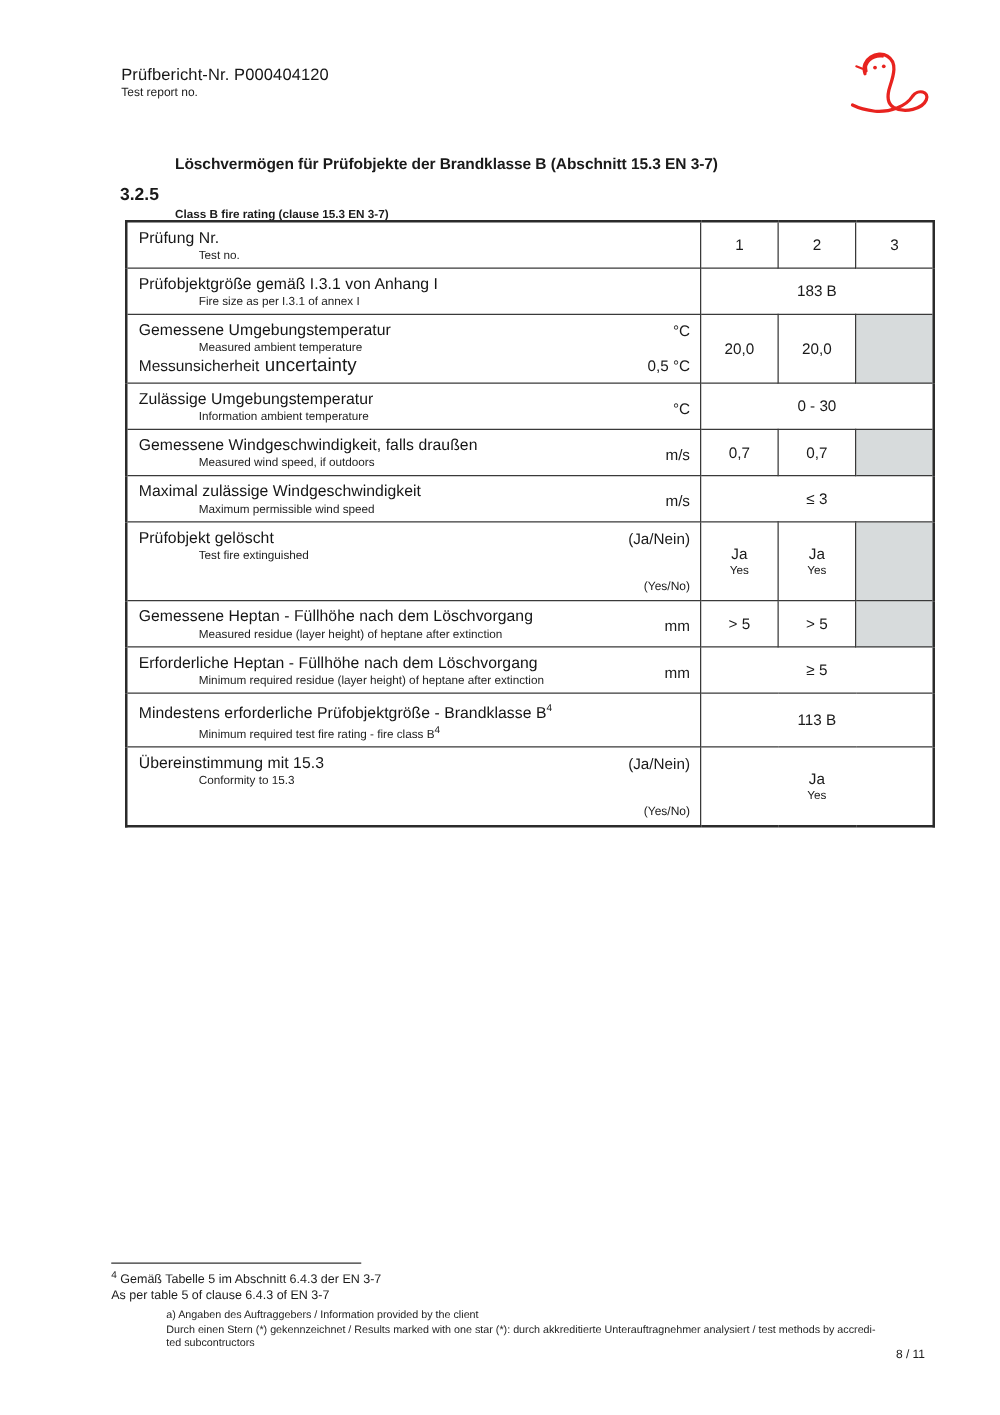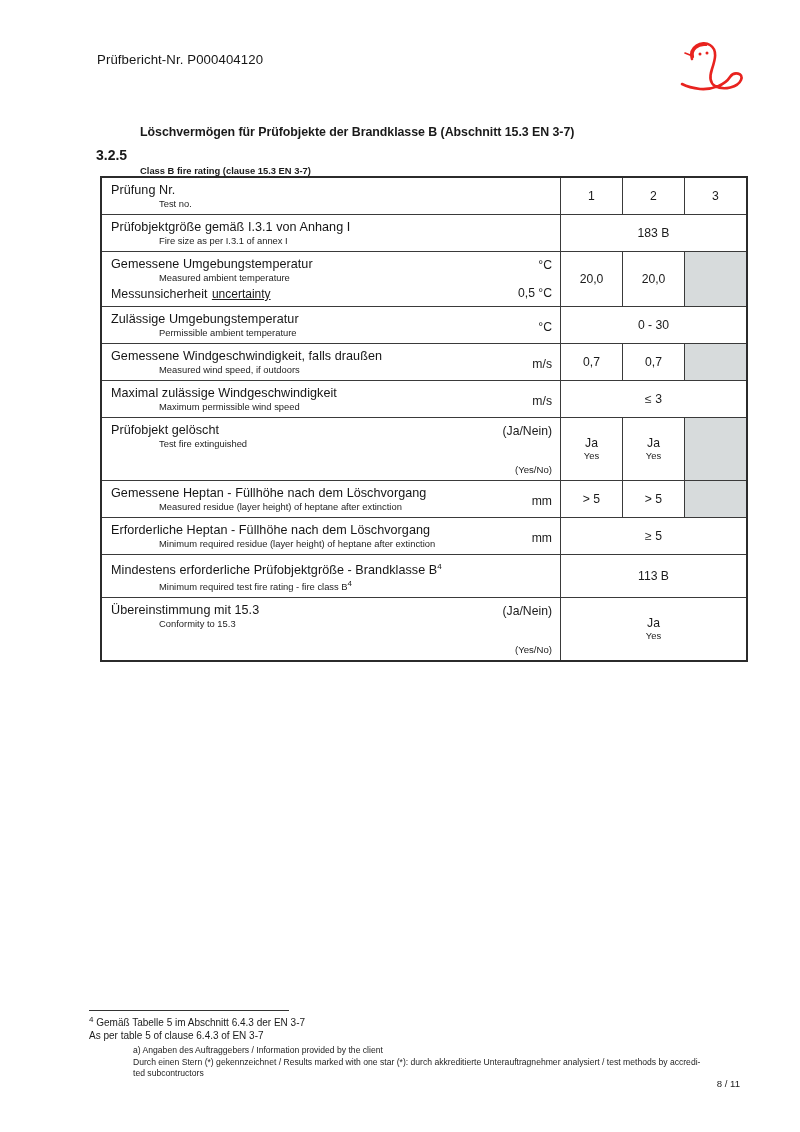--- a/index.html
+++ b/index.html
@@ -129,21 +129,21 @@
   .en {
     font-size: 9.4px;
     line-height: 12px;
     color: #1d1d1d;
     margin-left: 48px;
   }
   .unit-de { font-size: 12.2px; line-height: 16px; }
   .unit-en { font-size: 9.6px; line-height: 12px; margin-top: 25px; }
   .unit-mid { font-size: 12.2px; line-height: 16px; }
   .mixed-de { font-size: 12.4px; line-height: 15px; }
-  .mixed-en { font-size: 12px; text-decoration: underline; }
+  .mixed-en { font-size: 15px; }
   .v-de { font-size: 12.2px; line-height: 14px; }
   .v-en { font-size: 9.4px; line-height: 12px; }
   sup.fn { font-size: 8px; vertical-align: super; }
 
   
   .foot-rule {
     position: absolute;
     left: 89px;
     top: 1010px;
     width: 200px;
@@ -183,20 +183,21 @@
     color: #1b1b1b;
     text-align: right;
     width: 40px;
   }
 </style>
 </head>
 <body>
 
 <div class="page-header">
   <div class="hdr-de">Prüfbericht-Nr. P000404120</div>
+  <div class="hdr-en">Test report no.</div>
 </div>
 
 <div class="logo-mark">
   <svg width="110" height="72" viewBox="0 0 110 72" fill="none">
     <path d="M24 26 C20 14, 34 7, 42 12 C50 17, 47 27, 44 36 C41 45, 42 50, 47 53 C56 58, 70 54, 73 47 C76 40, 66 38, 62 44 C57 52, 44 57, 32 56 C24 55, 18 53, 14 51" stroke="#e8231f" stroke-width="2.6" stroke-linecap="round" fill="none"></path>
     <path d="M25 24 C23 17, 30 11, 38 12" stroke="#e8231f" stroke-width="2.2" stroke-linecap="round" fill="none"></path>
     <circle cx="32" cy="21" r="1.5" fill="#e8231f"></circle>
     <circle cx="39" cy="20" r="1.5" fill="#e8231f"></circle>
     <path d="M22 22 L17 20" stroke="#e8231f" stroke-width="1.6" stroke-linecap="round"></path>
   </svg>
@@ -259,21 +260,21 @@
       <td class="val">20,0</td>
       <td class="val">20,0</td>
       <td class="val grayed"></td>
     </tr>
 
     <tr>
       <td class="lab">
         <div class="lab-flex">
           <div class="lab-text">
             <div class="de">Zulässige Umgebungstemperatur</div>
-            <div class="en">Permissible ambient temperature</div>
+            <div class="en">Information ambient temperature</div>
           </div>
           <div class="lab-unit" style="padding-top:8px">
             <div class="unit-mid">°C</div>
           </div>
         </div>
       </td>
       <td class="val wide3" colspan="3">0 - 30</td>
     </tr>
 
     <tr>

